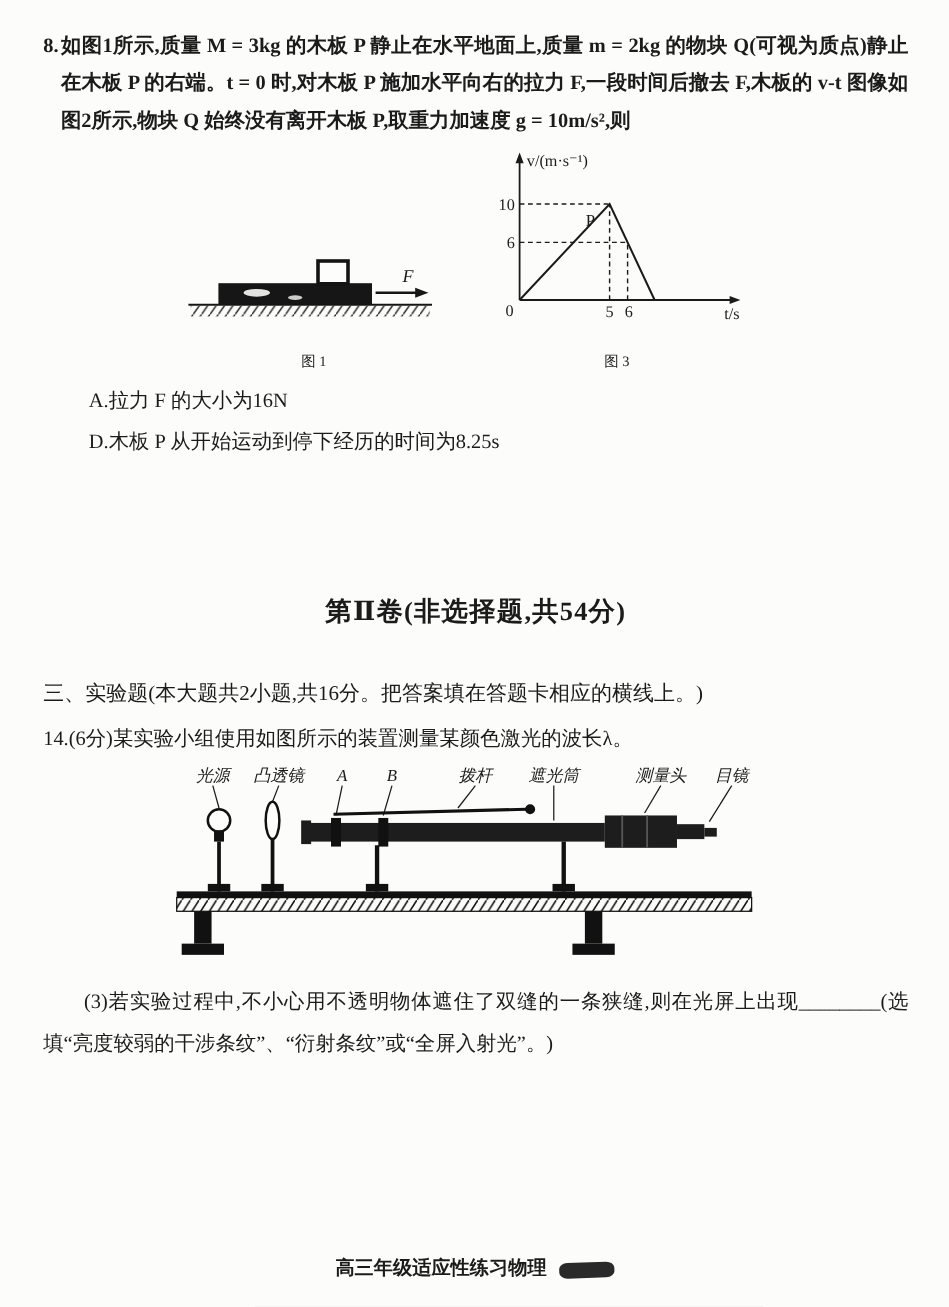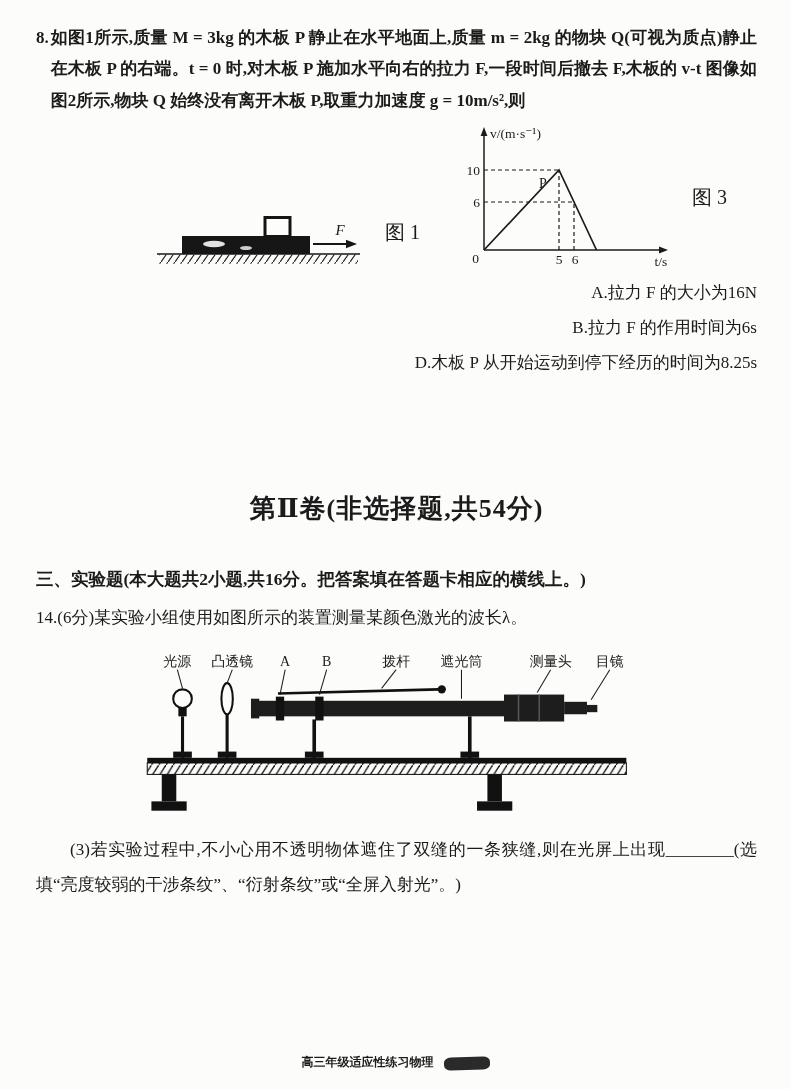--- a/index.html
+++ b/index.html
@@ -7,30 +7,30 @@
   body { width:791px; font-family:"Liberation Serif","DejaVu Serif",serif; color:#1b1b1b; }
   .page {
     width:791px; height:1089px; background:#fcfcfa; overflow:hidden;
     padding:22px 34px 0 36px; position:relative;
     font-size:17px; line-height:1.85;
   }
   .qrow { display:flex; align-items:flex-start; }
   .qnum { font-weight:bold; white-space:nowrap; margin-right:2px; }
   .qbody { text-align:justify; flex:1;font-weight:bold; }
   .figures { display:flex; align-items:flex-end; gap:34px; margin:6px 0 2px 118px; }
-  .fig { display:flex; flex-direction:row; align-items:center;gap:16px; }
-  .figcap { font-size:20px; margin-top:1px; }
-  ul.options { list-style:none; margin:4px 0 0 38px;text-align:right; }
+  .fig { display:flex; flex-direction:column; align-items:center; }
+  .figcap { font-size:12px; margin-top:18px; }
+  ul.options { list-style:none; margin:4px 0 0 38px; }
   ul.options li { line-height:2.05; }
-  .part-title { text-align:center; font-size:26px; font-weight:bold; margin-top:104px; letter-spacing:1px; }
-  .section-head { font-weight:bold; font-size:17.5px; margin-top:30px; line-height:1.9; }
+  .part-title { text-align:center; font-size:22px; font-weight:bold; margin-top:104px; letter-spacing:1px; }
+  .section-head { font-weight:normal; font-size:17.5px; margin-top:30px; line-height:1.9; }
   .q11-stem { margin-top:6px; }
-  .apparatus-wrap { margin:17px 0 0 86px; }
+  .apparatus-wrap { margin:4px 0 0 86px;font-style:italic; }
   .subq { text-indent:2em; text-align:justify; line-height:2.05; margin-top:4px; }
-  .footer { position:absolute; left:0; right:0; bottom:16px; text-align:center; font-weight:bold; font-size:12px; }
+  .footer { position:absolute; left:0; right:0; bottom:16px; text-align:center; font-weight:bold; font-size:16px; }
   .smudge { display:inline-block; width:46px; height:13px; background:#2a2a2a; border-radius:7px/5px; margin-left:10px; vertical-align:middle; transform:rotate(-2deg); }
   svg text { font-family:"Liberation Serif","DejaVu Serif",serif; fill:#1b1b1b; }
   svg .lbl { font-size:13.5px; }
   svg .axis-lbl { font-size:13.5px; }
   svg .tick { font-size:13.5px; }
 </style>
 </head>
 <body>
 
 <div class="page">
@@ -84,21 +84,20 @@
           <text x="105" y="142" class="tick" text-anchor="middle">5</text>
           <text x="121" y="142" class="tick" text-anchor="middle">6</text>
           <text x="89" y="66" font-size="14" text-anchor="middle">P</text>
         </svg>
         <div class="figcap">图 3</div>
       </div>
     </div>
 
     <ul class="options">
       <li>A.拉力 F 的大小为16N</li>
-      <li>B.拉力 F 的作用时间为6s</li>
       <li>D.木板 P 从开始运动到停下经历的时间为8.25s</li>
     </ul>
   </div>
 
   <h1 class="part-title">第Ⅱ卷(非选择题,共54分)</h1>
   <h2 class="section-head">三、实验题(本大题共2小题,共16分。把答案填在答题卡相应的横线上。)</h2>
 
   <div>
     <p class="q11-stem">14.(6分)某实验小组使用如图所示的装置测量某颜色激光的波长λ。</p>
 

